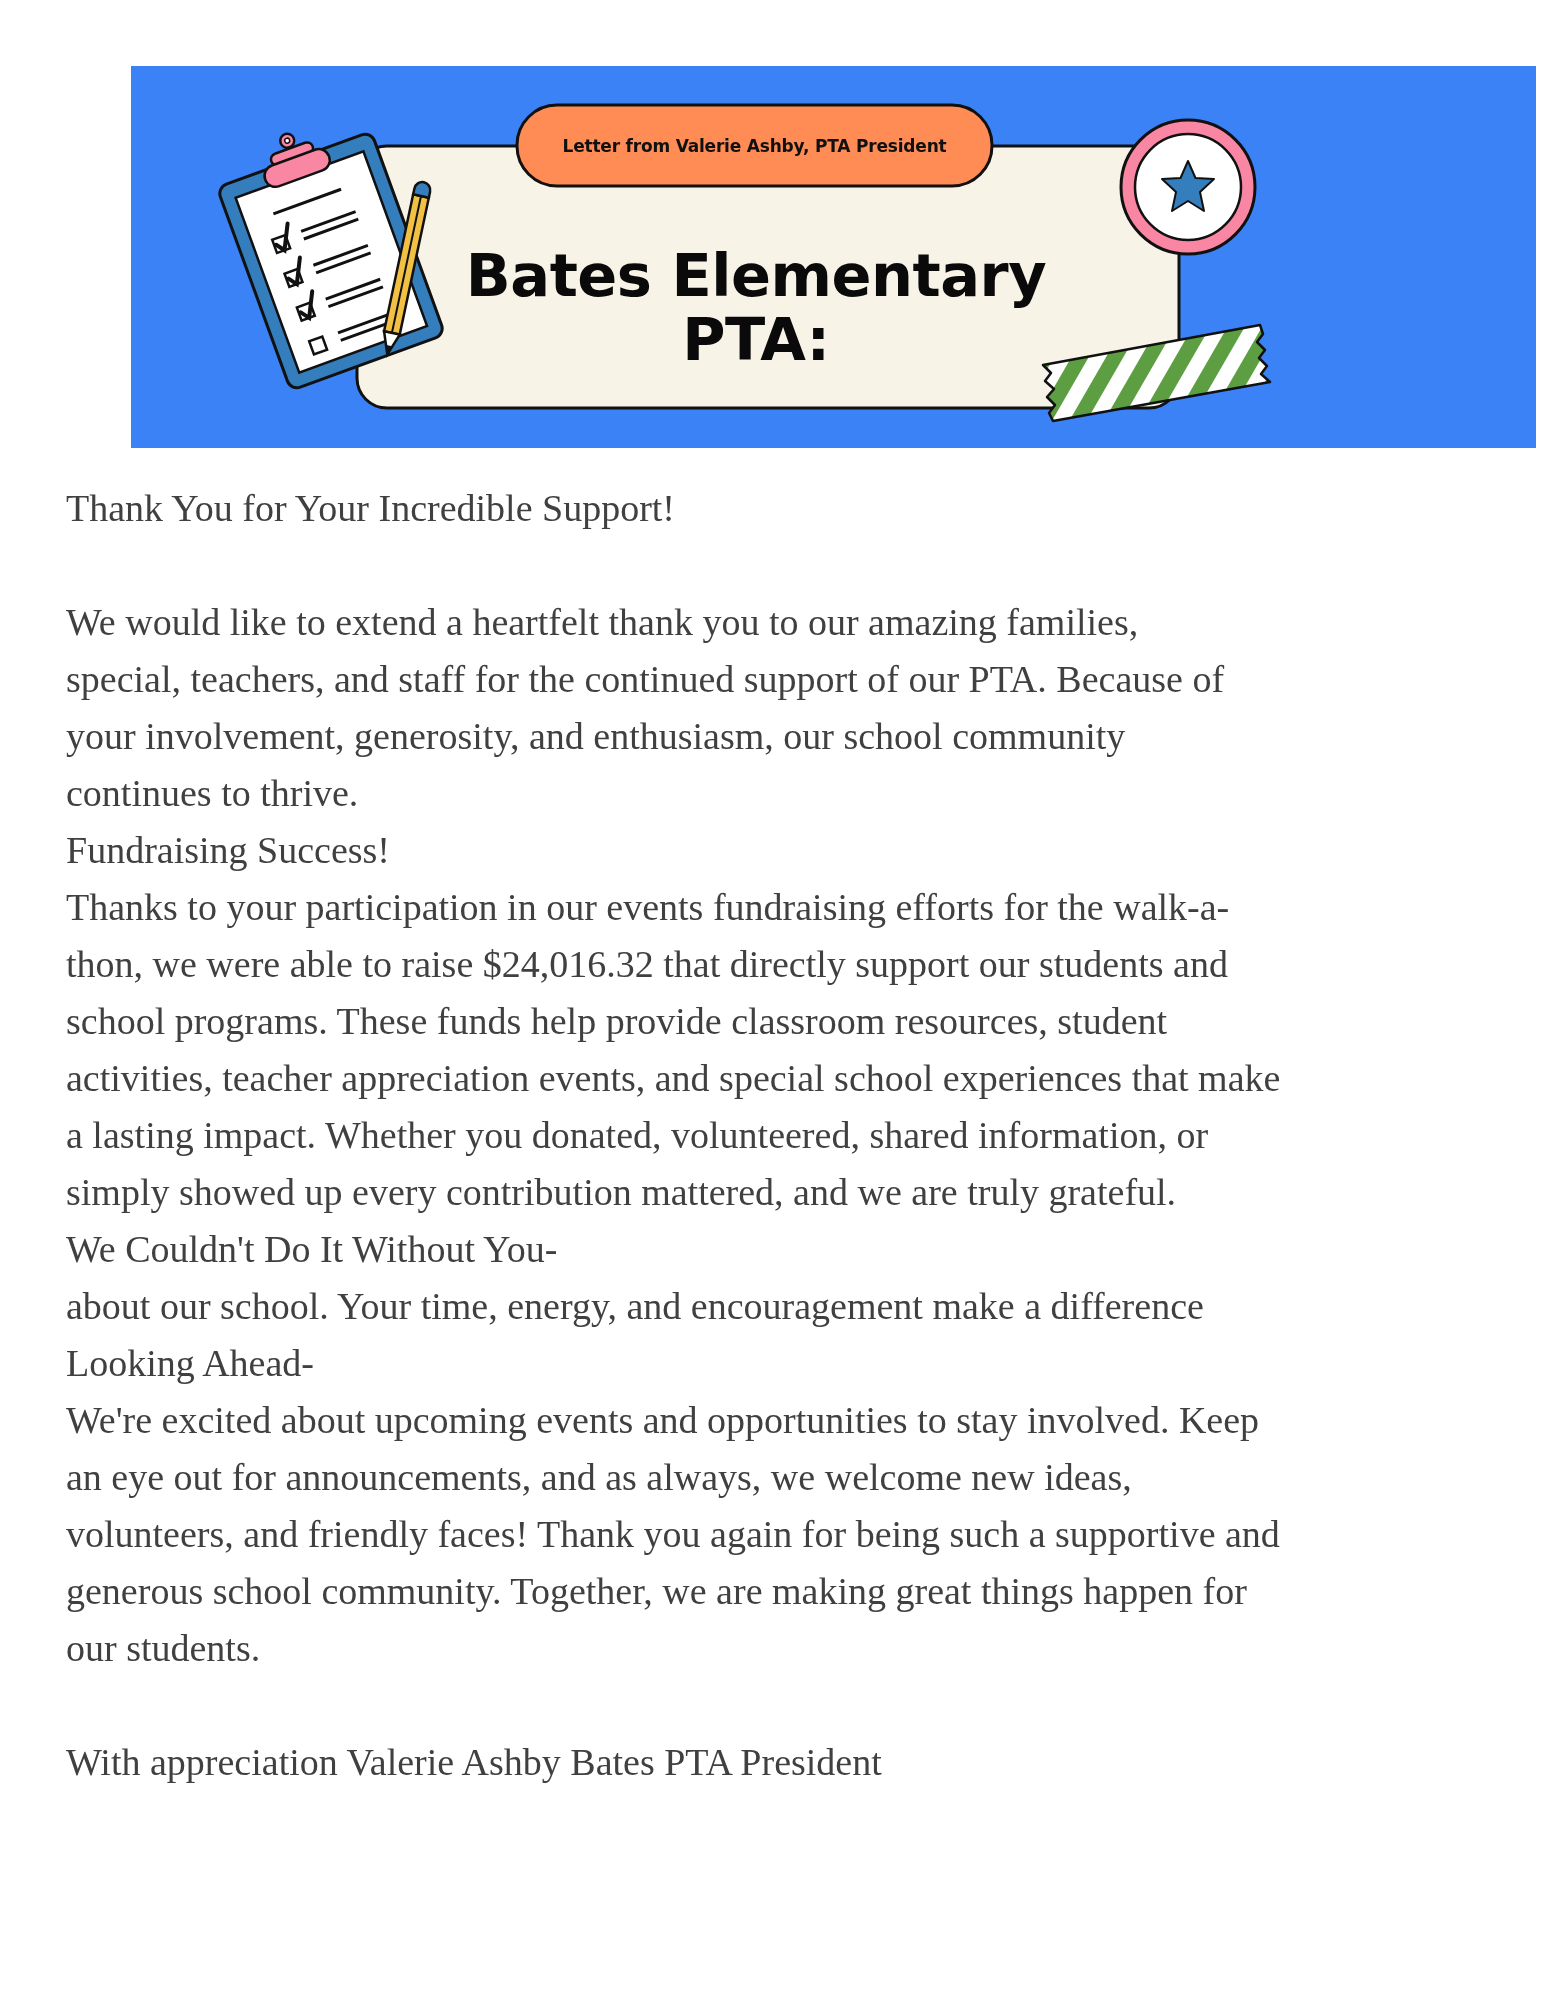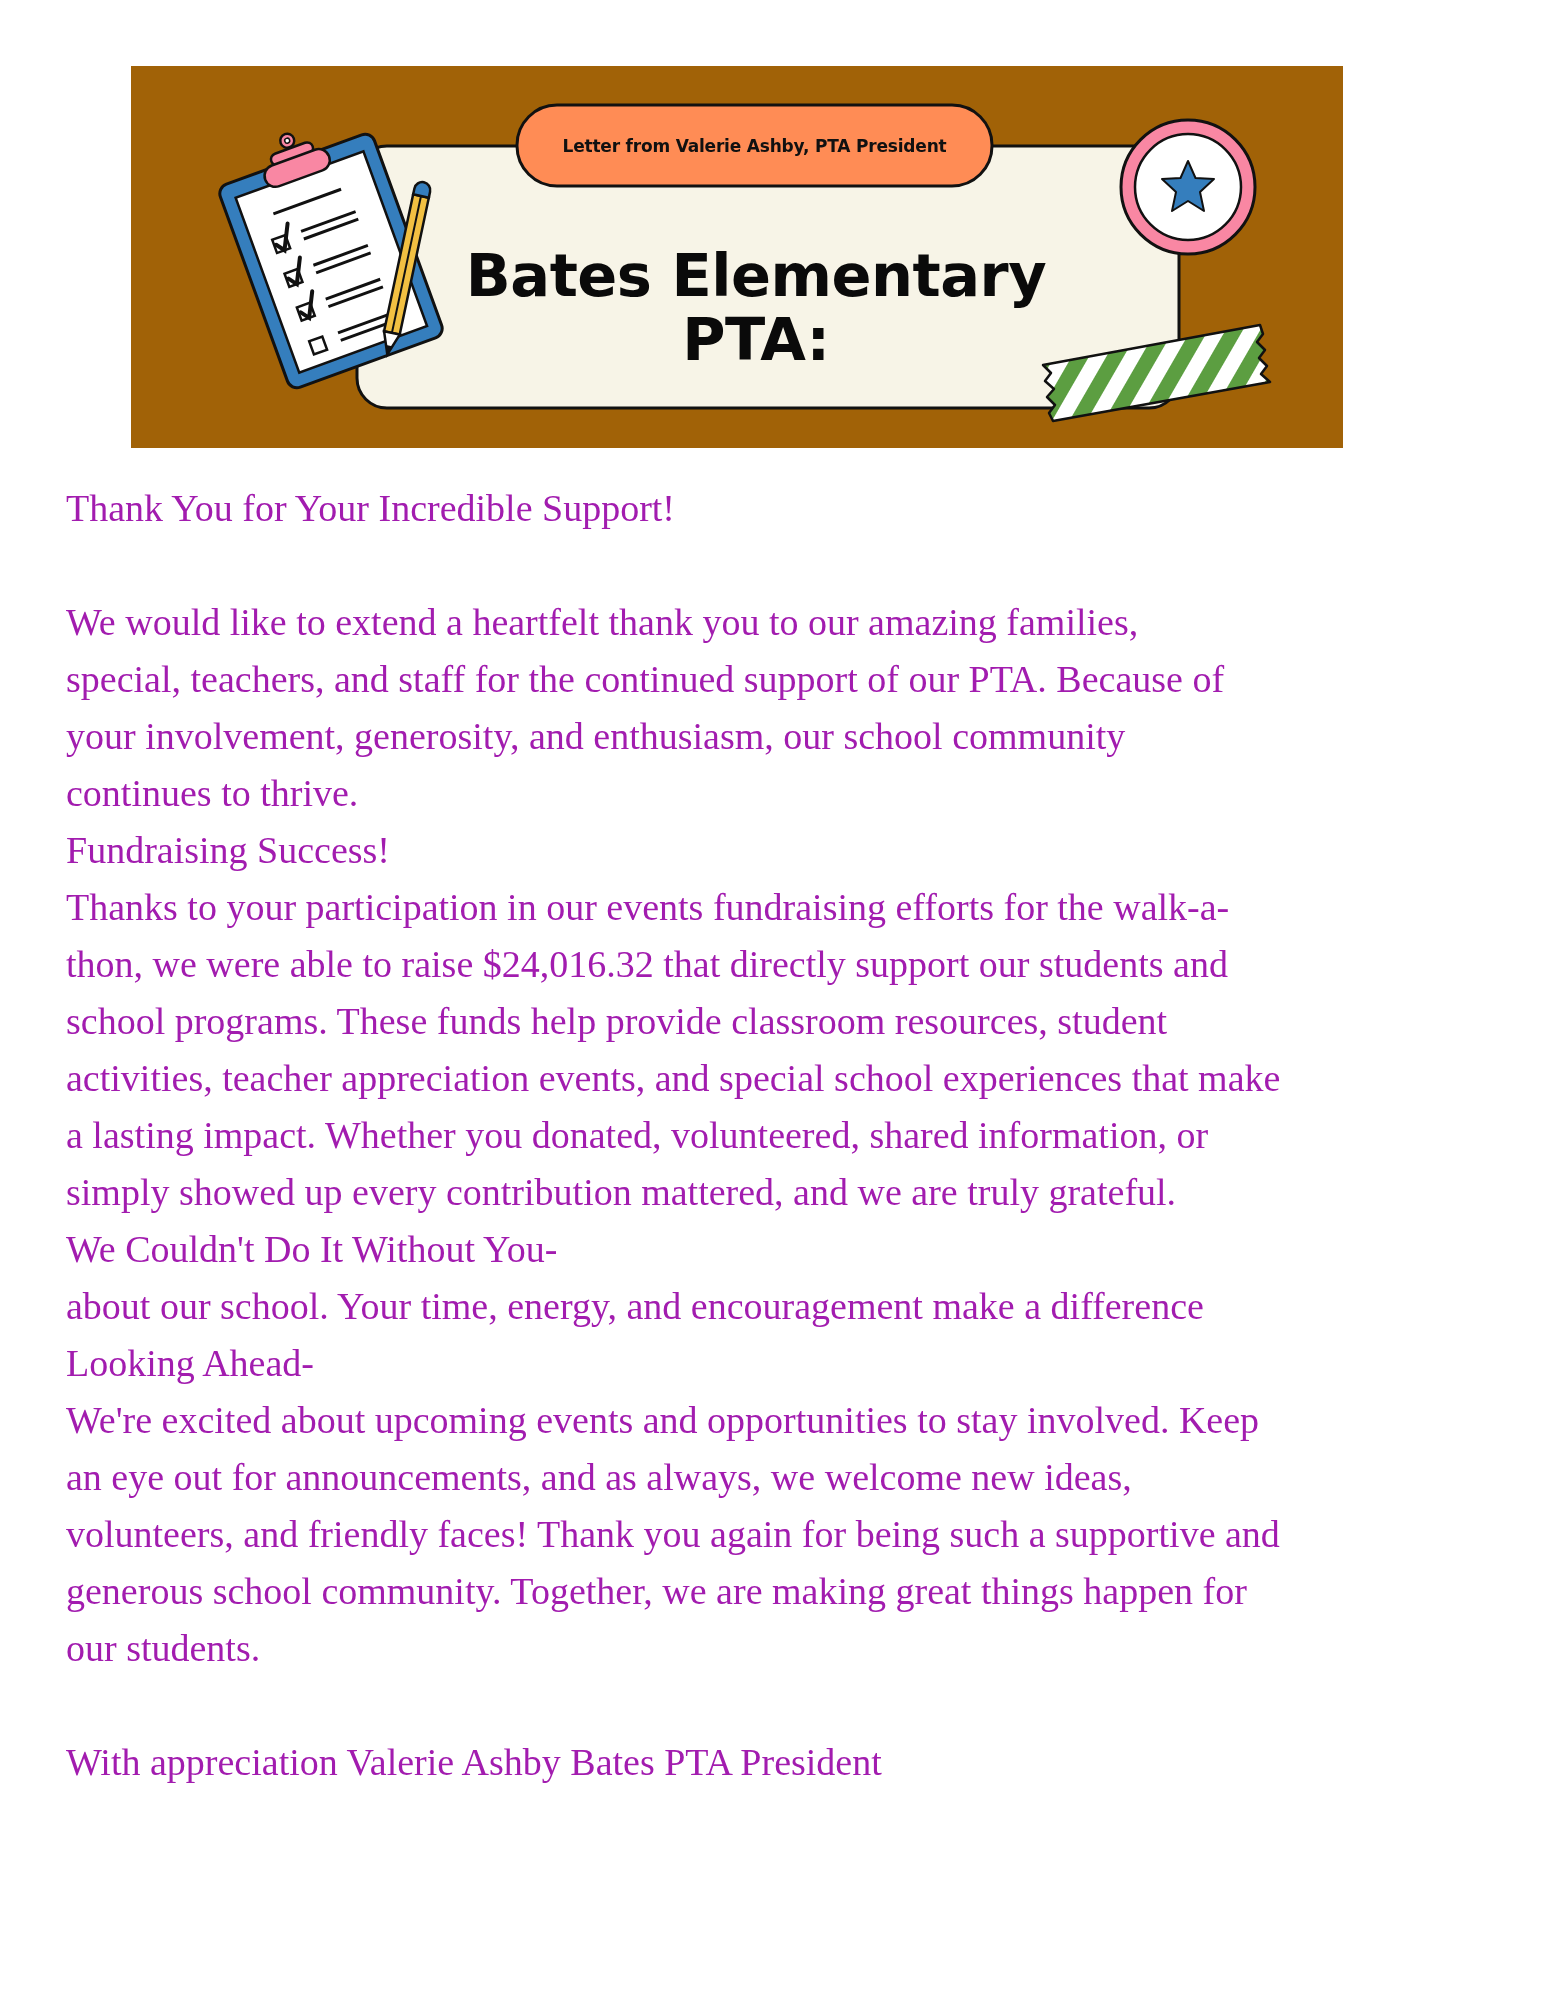--- a/index.html
+++ b/index.html
@@ -1,25 +1,25 @@
 <!DOCTYPE html>
 <html><head>
 <meta charset="utf-8">
 <style>
   html, body { margin: 0; padding: 0; background: #ffffff; }
   body { width: 1545px; height: 2000px; position: relative; overflow: hidden; }
-  .banner { position: absolute; left: 131px; top: 66px; width: 1212px; height: 382px; background: #a16207; }
+  .banner { position: absolute; left: 131px; top: 66px; width: 1405px; height: 382px; background: #3b82f6; }
   .banner svg { position: absolute; left: 0; top: 0; }
   .pill-text { position: absolute; left: 386px; top: 39px; width: 475px; height: 81px; display: flex; align-items: center; justify-content: center;
     font-family: "DejaVu Sans", sans-serif; font-weight: bold; font-size: 17px; color: #111; letter-spacing: -0.2px; }
   .title { position: absolute; left: 300px; top: 178px; width: 650px; text-align: center;
     font-family: "DejaVu Sans", sans-serif; font-weight: bold; font-size: 59px; line-height: 64px; color: #0a0a0a; letter-spacing: -0.5px; }
   .title span { display: block; }
   .body-text { position: absolute; left: 66px; top: 480px; width: 1440px;
-    font-family: "Liberation Serif", serif; font-size: 38px; line-height: 57px; color: #a21caf; }
+    font-family: "Liberation Serif", serif; font-size: 38px; line-height: 57px; color: #404040; }
   .line { display: block; white-space: pre; height: 57px; }
   .blank { display: block; height: 57px; }
 </style>
 </head>
 <body>
 
 <div class="banner">
   <svg width="1274" height="382" viewBox="0 0 1274 382">
 
     <rect x="226" y="80" width="822" height="262" rx="30" ry="30" fill="#F7F4E7" stroke="#111" stroke-width="3"></rect>

